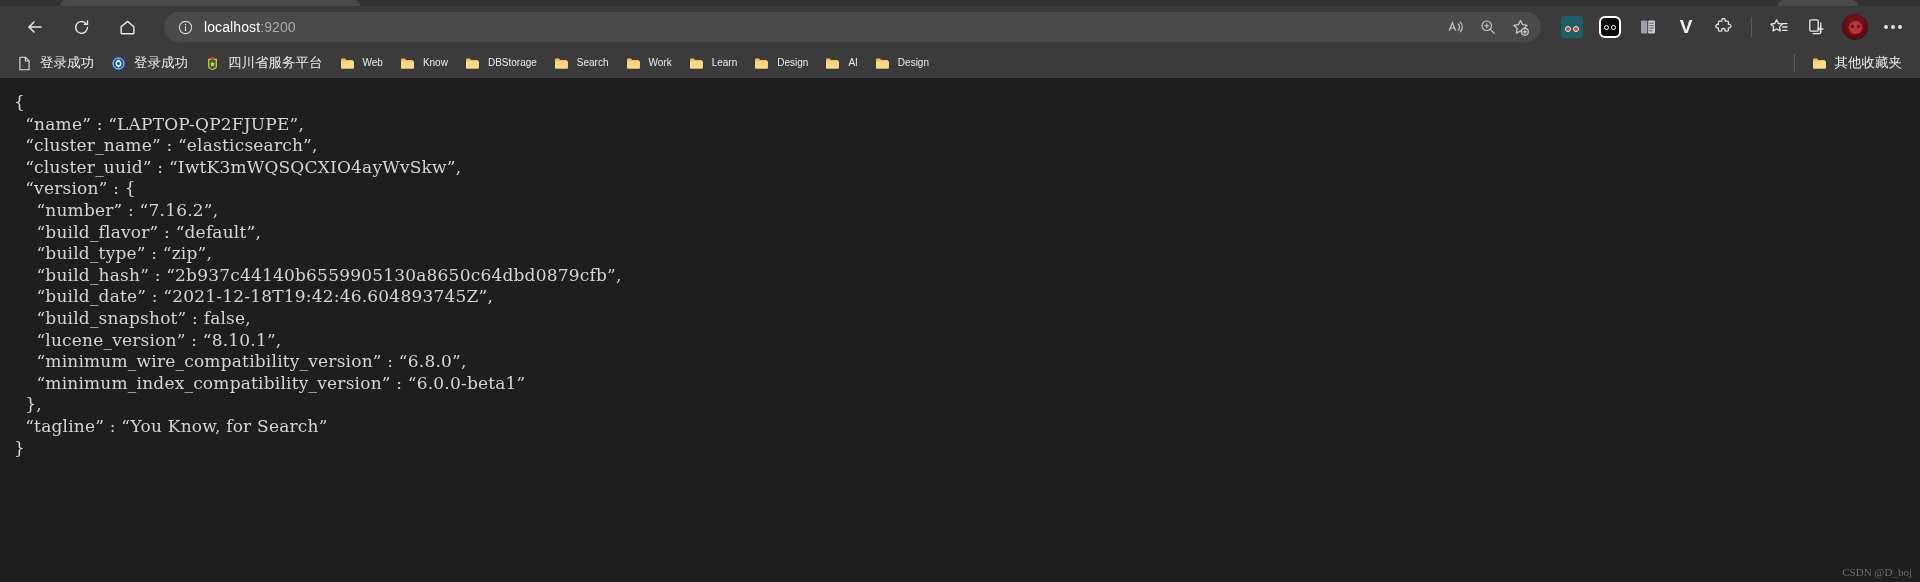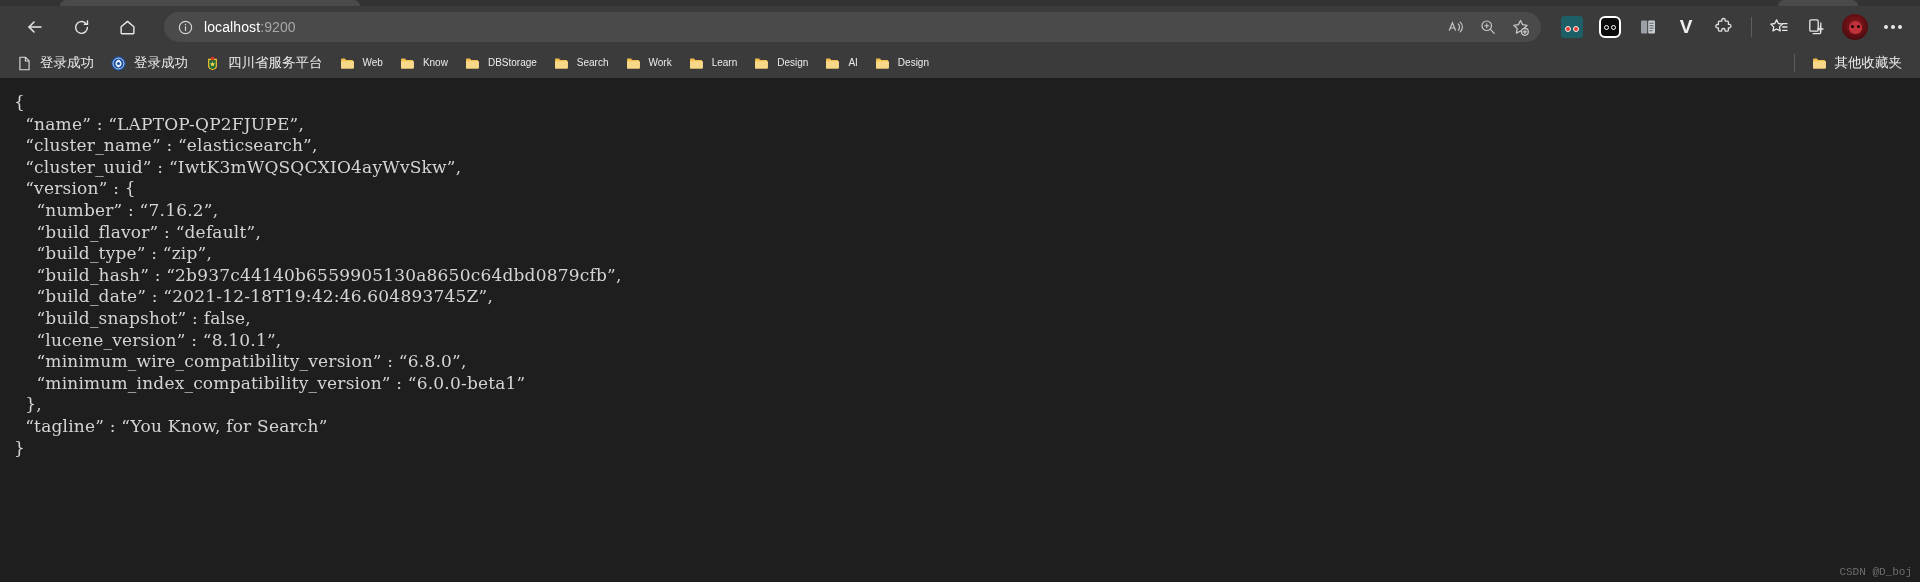--- a/index.html
+++ b/index.html
@@ -190,21 +190,21 @@
     color: #d4d4d4;
     white-space: pre;
     letter-spacing: .2px;
   }
 
   .watermark {
     position: absolute;
     right: 8px; bottom: 4px;
     font-size: 11px;
     color: #6f6f6f;
-    font-family: Liberation Mono, monospace;
+    font-family: Liberation Serif, serif;
   }
 </style>
 </head>
 <body>
 
 <div class="tabstrip">
   <div class="tab-blob"></div>
   <div class="tab-blob2"></div>
 </div>
 

